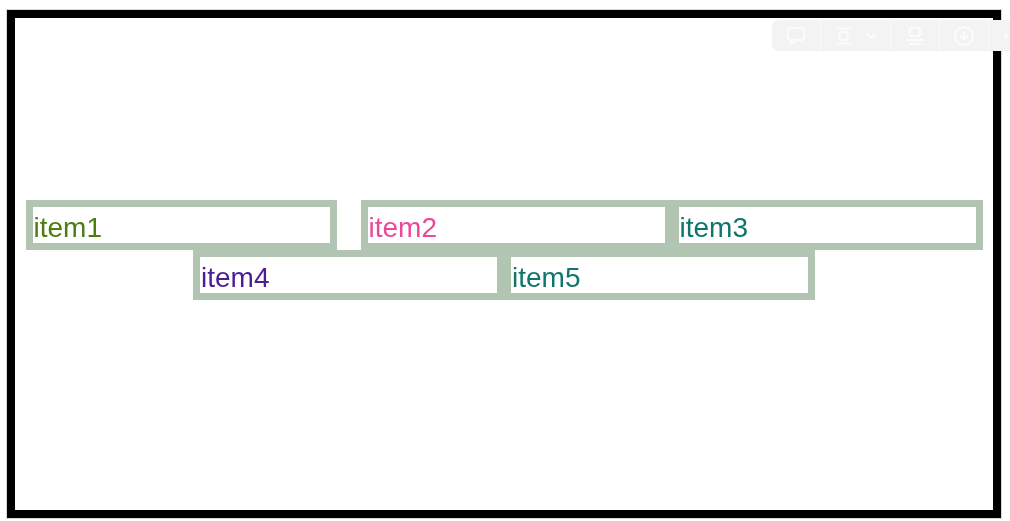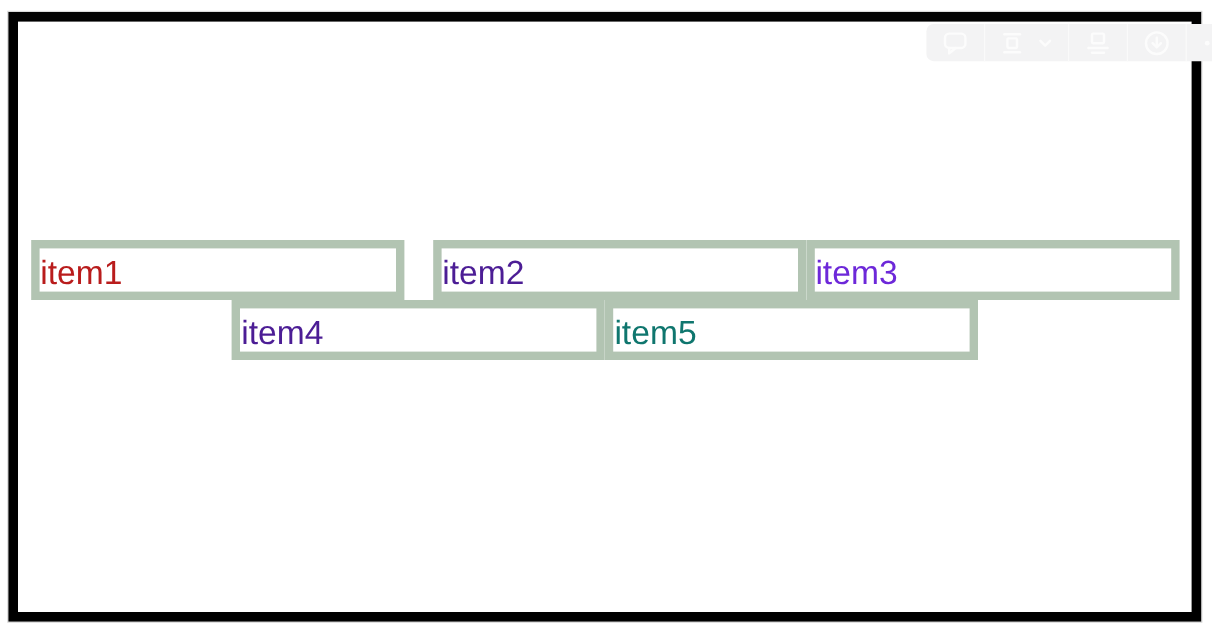--- a/index.html
+++ b/index.html
@@ -42,27 +42,27 @@
   .tb-btn + .tb-btn { border-left:1px solid #fafafa; }
   .tb-btn svg { display:block; }
   .tb-btn .stroke { fill:none; stroke:#fcfcfc; stroke-width:2; stroke-linecap:round; stroke-linejoin:round; }
   .tb-btn .fill   { fill:#fcfcfc; }
 </style>
 </head>
 <body>
 
 <div class="page-frame">
   <ul class="item-list">
-    <li style="border-color: rgb(178, 196, 178); color: #b91c1c;">
+    <li style="border-color: rgb(178, 196, 178); color: #4d7c0f;">
       <span>item1</span>
     </li>
-    <li style="border-color: rgb(178, 196, 178); color: #4c1d95; margin-left: 24px;">
+    <li style="border-color: rgb(178, 196, 178); color: #ec4899; margin-left: 24px;">
       <span>item2</span>
     </li>
-    <li style="border-color: rgb(178, 196, 178); color: #6d28d9;">
+    <li style="border-color: rgb(178, 196, 178); color: #0f766e;">
       <span>item3</span>
     </li>
     <li style="border-color: rgb(178, 196, 178); color: #4c1d95;">
       <span>item4</span>
     </li>
     <li style="border-color: rgb(178, 196, 178); color: #0f766e;">
       <span>item5</span>
     </li>
   </ul>
 </div>

